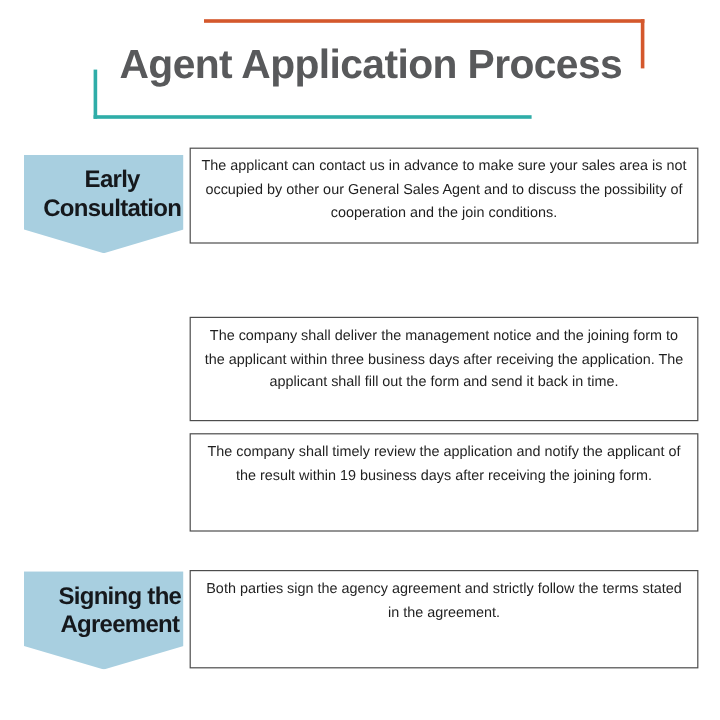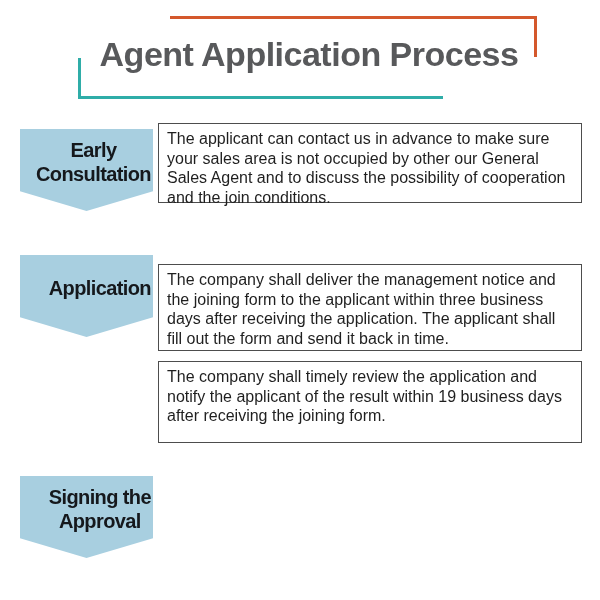--- a/index.html
+++ b/index.html
@@ -34,49 +34,49 @@
   .step-label{
     font-weight:700;font-size:20px;line-height:24px;letter-spacing:-0.6px;
     color:var(--label-dark,#15181c);white-space:pre-line;
   }
   .step-box{
     position:absolute;left:158px;width:424px;box-sizing:border-box;
     background:#ffffff;border:1px solid var(--box-border,#4d4d4d);
     padding:5px 8px;
   }
   .step-desc{
-    margin:0;font-size:16px;line-height:19.5px;color:var(--text-dark,#1f1f1f);
+    margin:0;font-size:12px;line-height:19.5px;color:var(--text-dark,#1f1f1f);text-align:center;
   }
 </style>
 </head>
 <body>
 
 <div class="canvas">
 
   <div class="bracket-orange"></div>
   <div class="bracket-teal"></div>
   <h1 class="page-title">Agent Application Process</h1>
 
   <div class="step-arrow" style="top:129px">
     <span class="step-label">Early
 Consultation</span>
   </div>
   <div class="step-box" style="top:123px;height:80px">
     <p class="step-desc">The applicant can contact us in advance to make sure your sales area is not occupied by other our General Sales Agent and to discuss the possibility of cooperation and the join conditions.</p>
   </div>
 
-  <div class="step-arrow" style="top:255px">
-    <span class="step-label">Application</span>
-  </div>
   <div class="step-box" style="top:264px;height:87px">
     <p class="step-desc">The company shall deliver the management notice and the joining form to the applicant within three business days after receiving the application. The applicant shall fill out the form and send it back in time.</p>
   </div>
 
   <div class="step-box" style="top:361px;height:82px">
     <p class="step-desc">The company shall timely review the application and notify the applicant of the result within 19 business days after receiving the joining form.</p>
   </div>
 
   <div class="step-arrow" style="top:476px">
     <span class="step-label">Signing the
-Approval</span>
+Agreement</span>
+  </div>
+  <div class="step-box" style="top:475px;height:82px">
+    <p class="step-desc">Both parties sign the agency agreement and strictly follow the terms stated in the agreement.</p>
   </div>
 
 </div>
 
 </body></html>

